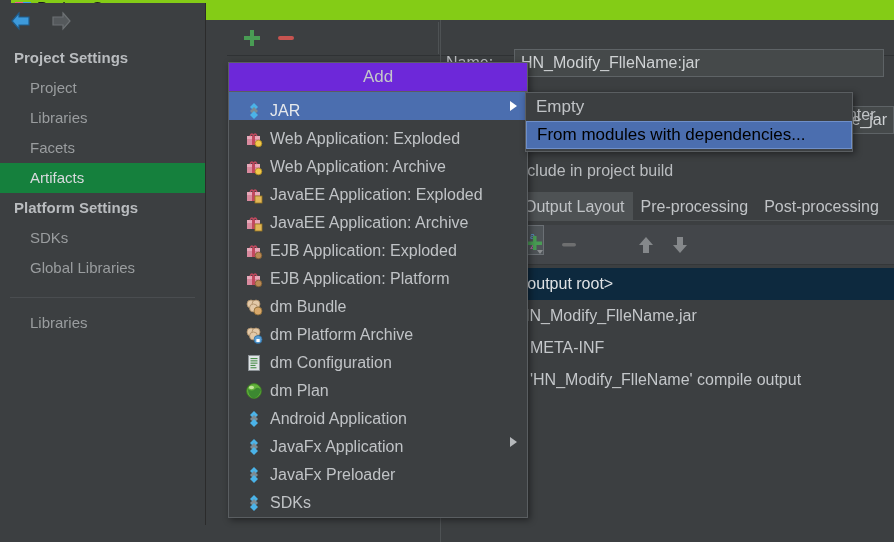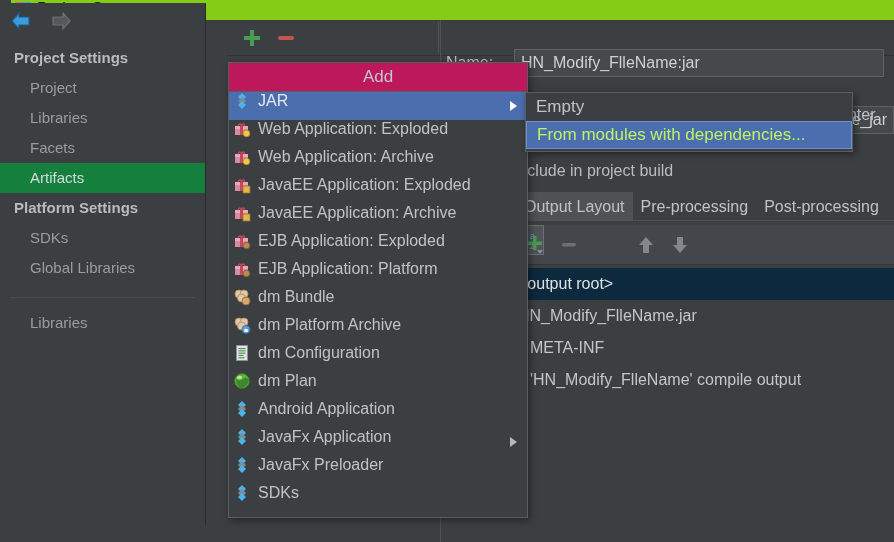--- a/index.html
+++ b/index.html
@@ -227,27 +227,27 @@
     background: #3c3f41;
     border: 1px solid #5a5e61;
     box-sizing: border-box;
     box-shadow: 2px 2px 7px rgba(0,0,0,0.45);
   }
   .popup-header {
     height: 28px; line-height: 28px;
     text-align: center;
     font-size: 17px;
     color: #c4c7ca;
-    background: #be185d;
+    background: #6d28d9;
     border-bottom: 1px solid #5a5e61;
   }
   .menu-item {
     height: 28px;
-    display: flex; align-items: flex-start;
-    padding-left: 4px;
+    display: flex; align-items: flex-end;
+    padding-left: 16px;
     font-size: 16px;
     color: #c0c3c6;
     white-space: nowrap;
     position: relative;
   }
   .menu-item.selected {
     background: #4b6eaf;
     color: #e6e9ec;
   }
   .menu-item .mi-icon {
@@ -277,21 +277,21 @@
   }
   .submenu .sub-item {
     height: 28px; line-height: 28px;
     padding-left: 10px;
     font-size: 17px;
     color: #c0c3c6;
     white-space: nowrap;
   }
   .submenu .sub-item.selected {
     background: #4b6eaf;
-    color: #bef264;
+    color: #000000;
     border: 1px solid #6f8fc9;
     box-sizing: border-box;
     line-height: 26px;
   }
 </style>
 </head>
 <body>
 
 <div id="root">
 

